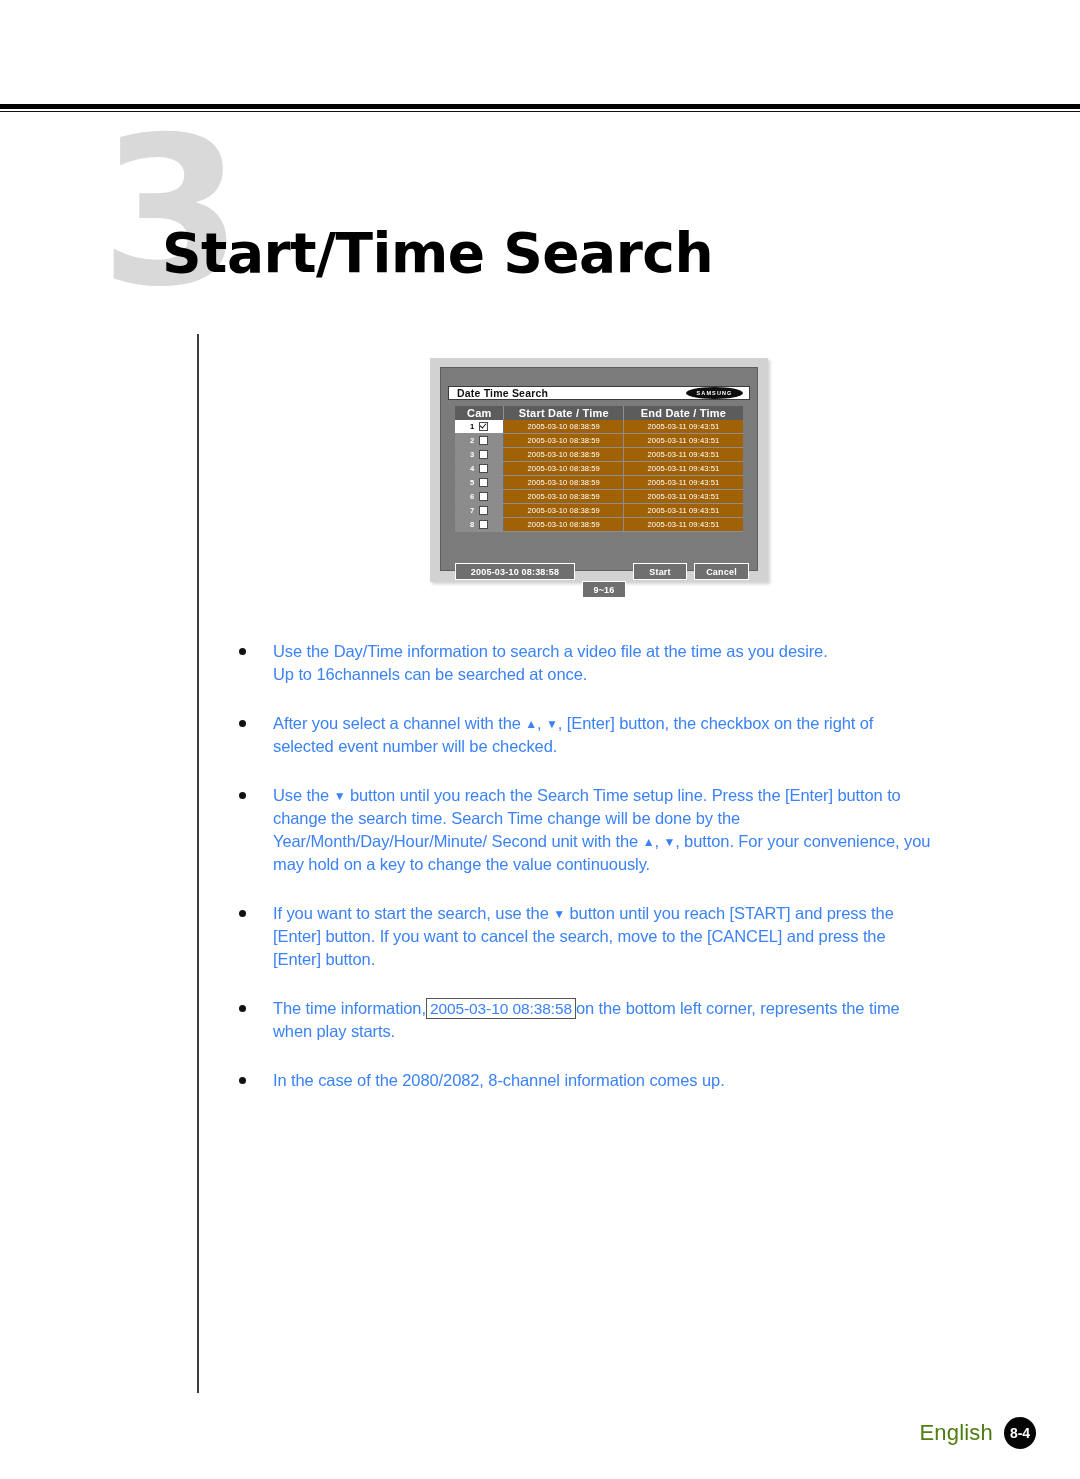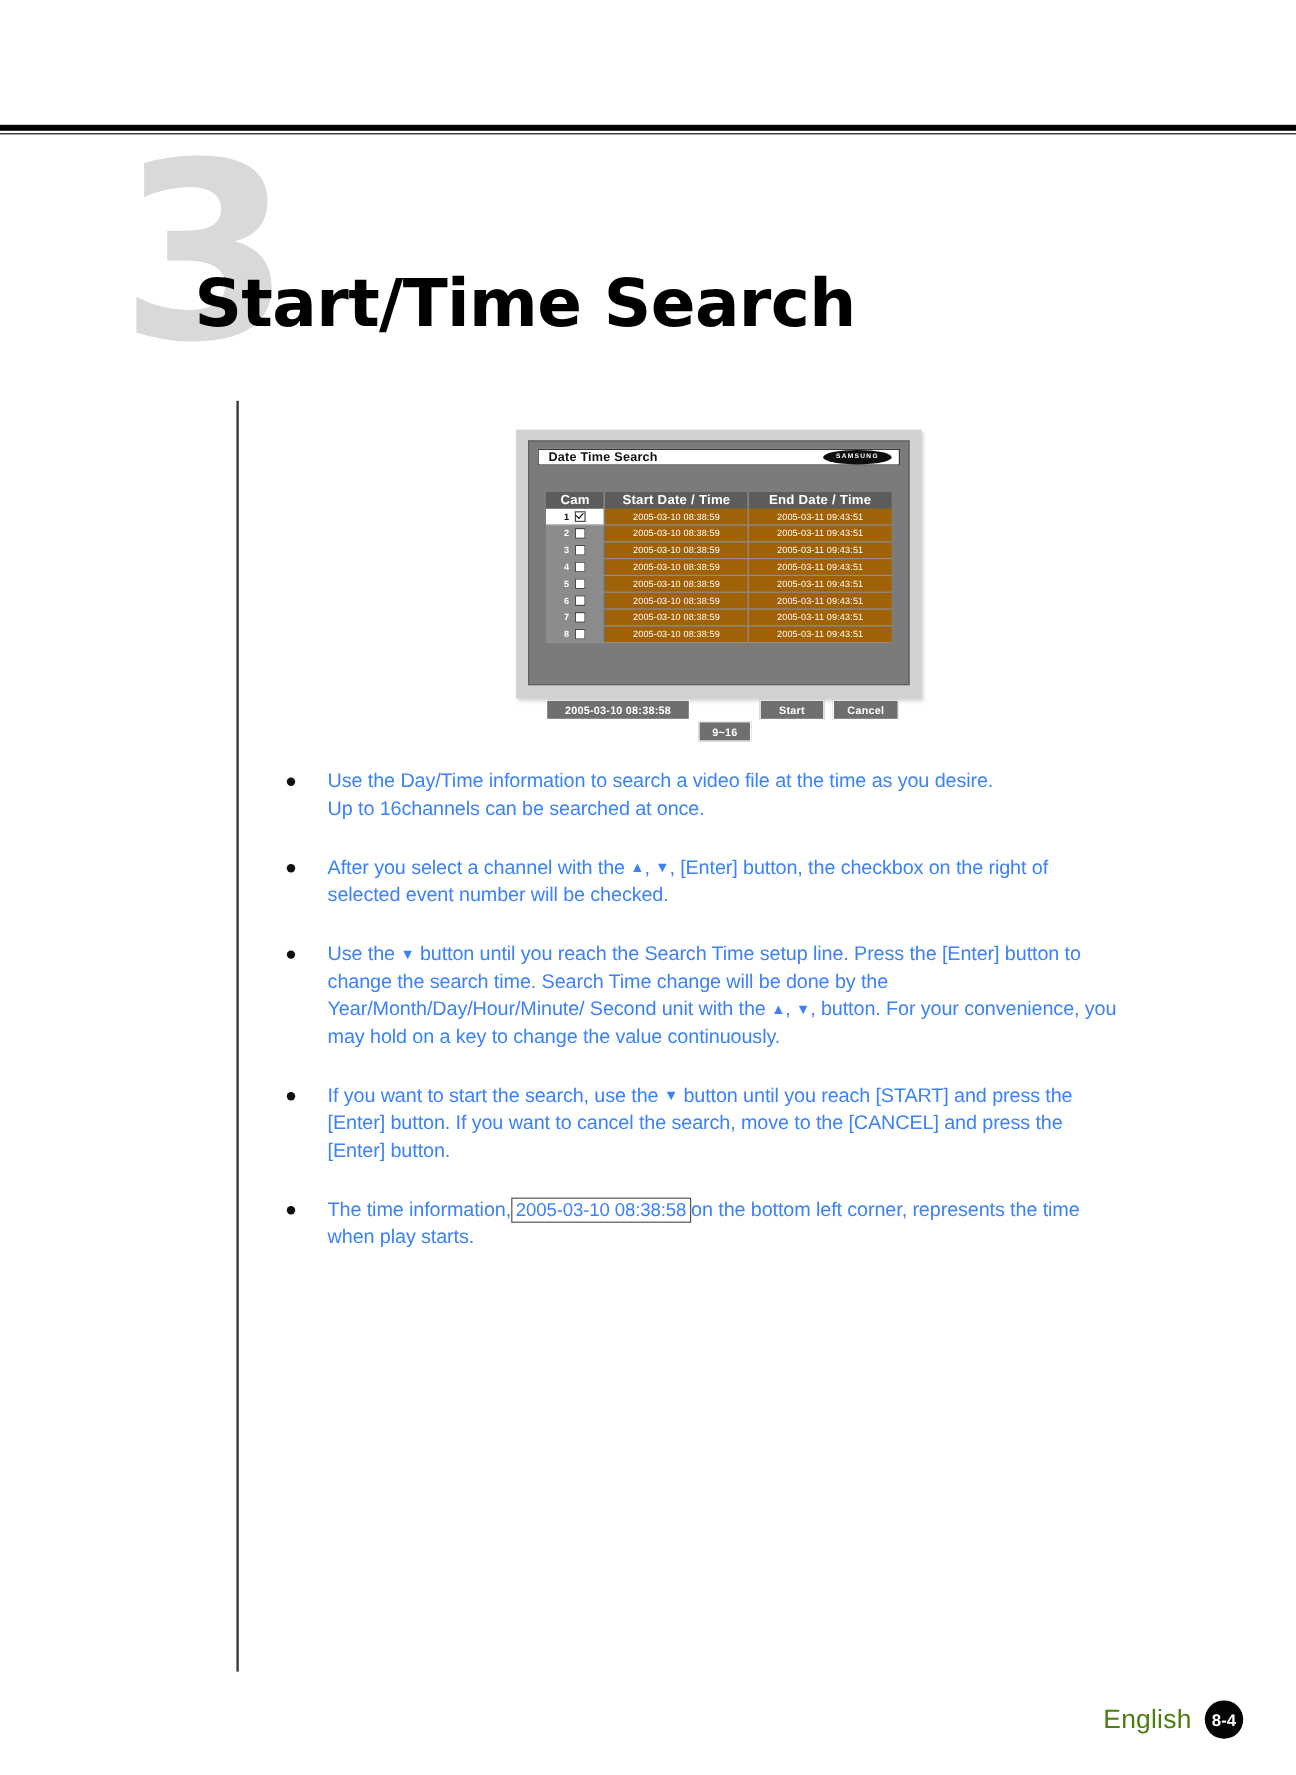--- a/index.html
+++ b/index.html
@@ -86,24 +86,23 @@
     padding: 9px 10px 11px 10px;
     box-sizing: border-box;
     box-shadow: 2px 2px 3px rgba(0,0,0,0.18);
   }
   .dvr-panel {
     width: 100%;
     height: 100%;
     background: #7b7b7b;
     box-sizing: border-box;
     border: 1px solid #5e5e5e;
-    padding: 6px 7px 7px 7px;
+    padding: 18px 7px 7px 7px;
     display: flex;
     flex-direction: column;
-    gap: 16px;
   }
   .dvr-titlebar {
     background: #ffffff;
     border: 1px solid #3a3a3a;
     height: 19px;
     display: flex;
     align-items: center;
     justify-content: space-between;
     padding: 0 6px 0 8px;
     box-sizing: border-box;
@@ -430,19 +429,22 @@
   </div>
 
   <div class="bullet-row">
     <span>If you want to start the search, use the </span><span class="arrow-dn">▼</span><span> button until you reach [START] and press the [Enter] button. If you want to cancel the search, move to the [CANCEL] and press the [Enter] button.</span>
   </div>
 
   <div class="bullet-row">
     <span>The time information,</span><span class="boxed-time">2005-03-10 08:38:58</span><span>on the bottom left corner, represents the time when play starts.</span>
   </div>
 
+  <div class="bullet-row">
+    <span>In the case of the 2080/2082, 8-channel information comes up.</span>
+  </div>
 
 </div>
 
 <div class="footer">
   <span class="footer-lang">English</span>
   <span class="footer-page">8-4</span>
 </div>
 
 </body></html>

